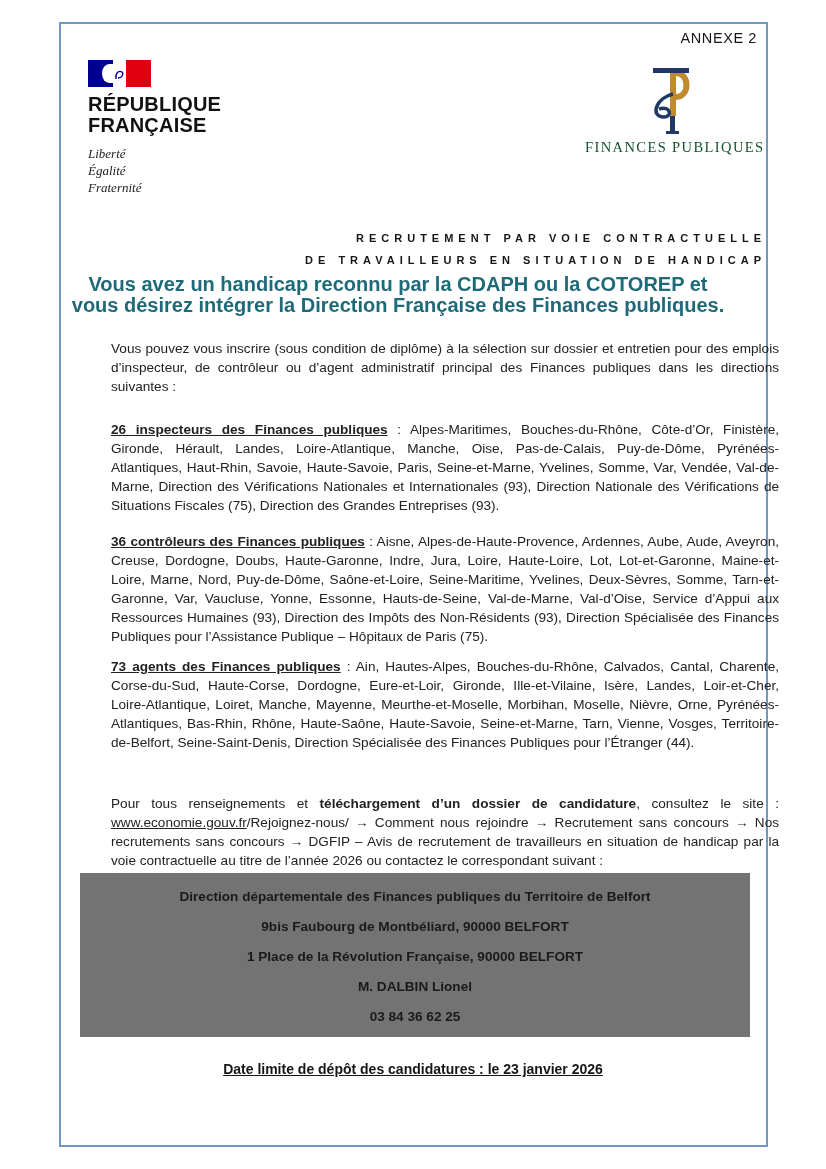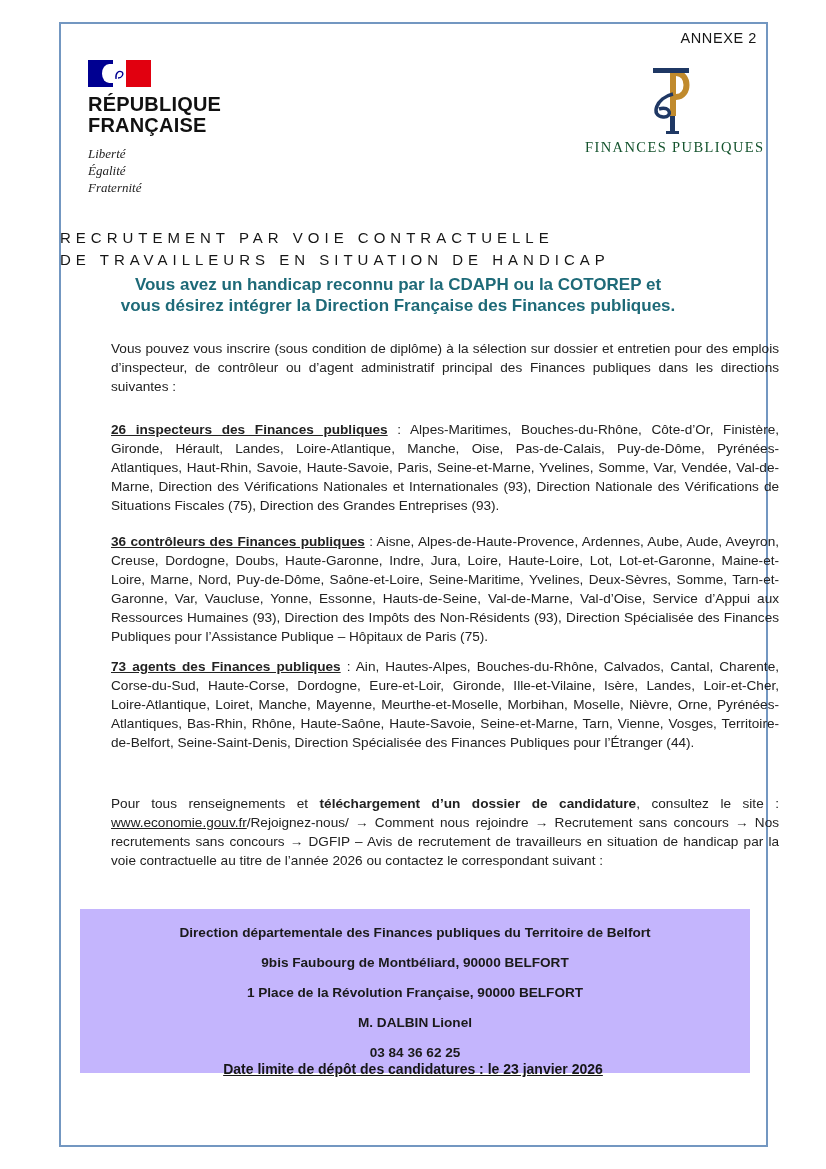--- a/index.html
+++ b/index.html
@@ -87,35 +87,35 @@
     letter-spacing: 1.4px;
     color: #14532d;
     white-space: nowrap;
   }
   
   .title-block {
     position: absolute;
     left: 60px;
     top: 227px;
     width: 706px;
-    text-align: left;
-    font-weight: 400;
-    font-size: 15px;
+    text-align: right;
+    font-weight: 700;
+    font-size: 11px;
     letter-spacing: 5px;
     line-height: 22px;
     color: #161616;
   }
   .subtitle-block {
     position: absolute;
     left: 60px;
     top: 274px;
     width: 676px;
     text-align: center;
     font-weight: 700;
-    font-size: 17px;
+    font-size: 20px;
     line-height: 21px;
     color: #1e6a78;
   }
   
   .para {
     position: absolute;
     left: 80px;
     width: 668px;
     font-size: 13.6px;
     line-height: 19px;
@@ -138,23 +138,22 @@
     color: #222222;
     cursor: pointer;
   }
   
   .contact-box {
     position: absolute;
     left: 80px;
     top: 873px;
     width: 670px;
     height: 164px;
-    background: #c4b5fd;
+    background: #737373;
     text-align: right;
-    margin-top: 36px;
   }
   .contact-line {
     height: 30px;
     display: flex;
     align-items: center;
     justify-content: center;
     font-size: 13.6px;
     font-weight: 700;
     color: #1a1a1a;
   }

